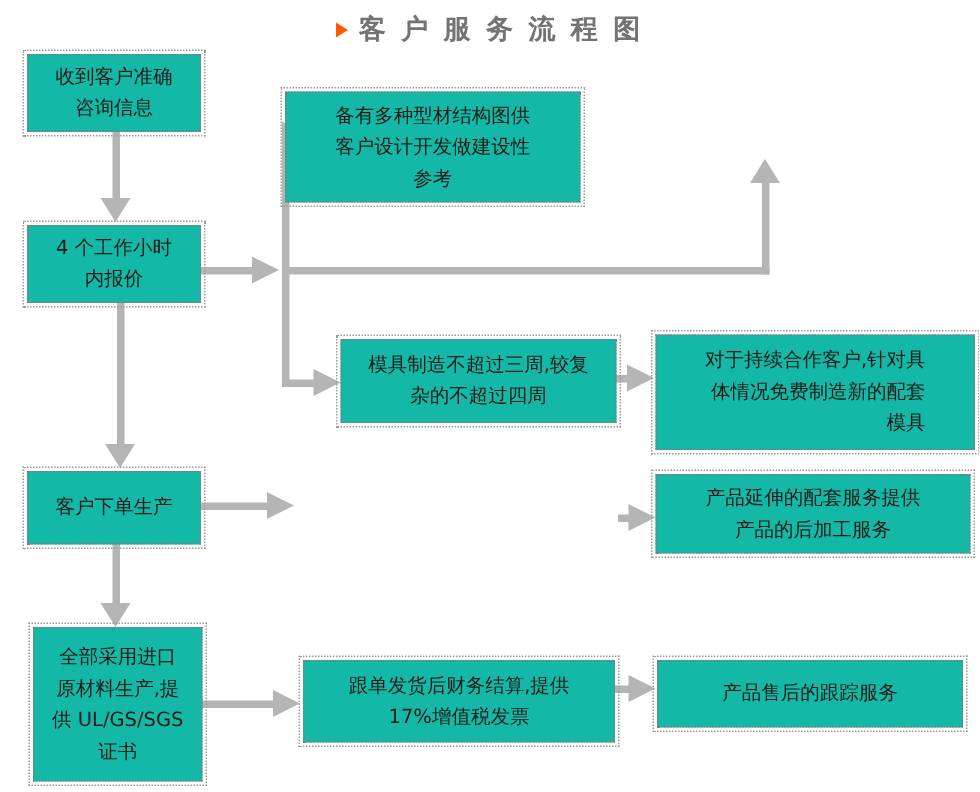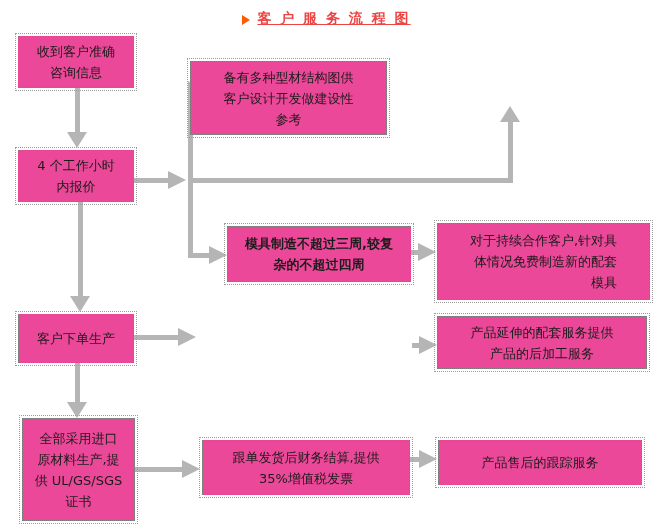--- a/index.html
+++ b/index.html
@@ -4,31 +4,31 @@
 <style>
   html,body{margin:0;padding:0;background:#ffffff;}
   #stage{
     position:relative;width:653px;height:528px;background:#ffffff;overflow:hidden;
     font-family:"DejaVu Sans", sans-serif;
   }
   
   .title{
     position:absolute;top:7px;left:0;right:0;height:24px;
     display:flex;justify-content:center;align-items:center;
-    font-size:14px;font-weight:bold;color:#ef4444;letter-spacing:2px;text-decoration:underline;
+    font-size:18px;font-weight:bold;color:#737373;letter-spacing:2px;
   }
   .bullet{
     width:0;height:0;margin-right:7px;margin-top:1px;
     border-left:8px solid #ff5a00;
     border-top:5px solid transparent;
     border-bottom:5px solid transparent;
   }
   
   .box{
-    position:absolute;background:#ec4899;
+    position:absolute;background:#14b8a6;
     border:1px dotted #7e7e7e;
     display:flex;align-items:center;justify-content:center;
     text-align:center;white-space:pre-line;
     font-size:13px;line-height:21px;color:#1b1b1b;
     z-index:2;
   }
   .box::after{
     content:"";position:absolute;inset:-4px;
     border:1px dotted #9c9c9c;pointer-events:none;
   }
@@ -61,24 +61,24 @@
 内报价</div>
   <div class="box" style="left:18px;top:314px;width:114px;height:47px;">客户下单生产</div>
   <div class="box" style="left:22px;top:418px;width:111px;height:101px;">全部采用进口
 原材料生产,提
 供 UL/GS/SGS
 证书</div>
 
   <div class="box" style="left:190px;top:61px;width:195px;height:72px;">备有多种型材结构图供
 客户设计开发做建设性
 参考</div>
-  <div class="box" style="left:227px;top:226px;width:182px;height:54px;font-weight:bold;">模具制造不超过三周,较复
+  <div class="box" style="left:227px;top:226px;width:182px;height:54px;">模具制造不超过三周,较复
 杂的不超过四周</div>
   <div class="box" style="left:202px;top:440px;width:206px;height:53px;">跟单发货后财务结算,提供
-35%增值税发票</div>
+17%增值税发票</div>
 
   <div class="box" style="left:437px;top:223px;width:211px;height:75px;text-align:right;">对于持续合作客户,针对具
 体情况免费制造新的配套
 模具</div>
   <div class="box" style="left:437px;top:316px;width:208px;height:51px;">产品延伸的配套服务提供
 产品的后加工服务</div>
   <div class="box" style="left:438px;top:440px;width:202px;height:43px;">产品售后的跟踪服务</div>
 
   <div class="vl" style="left:75px;top:86px;height:46px;"></div>
   <div class="ah-down" style="left:67px;top:132px;"></div>

